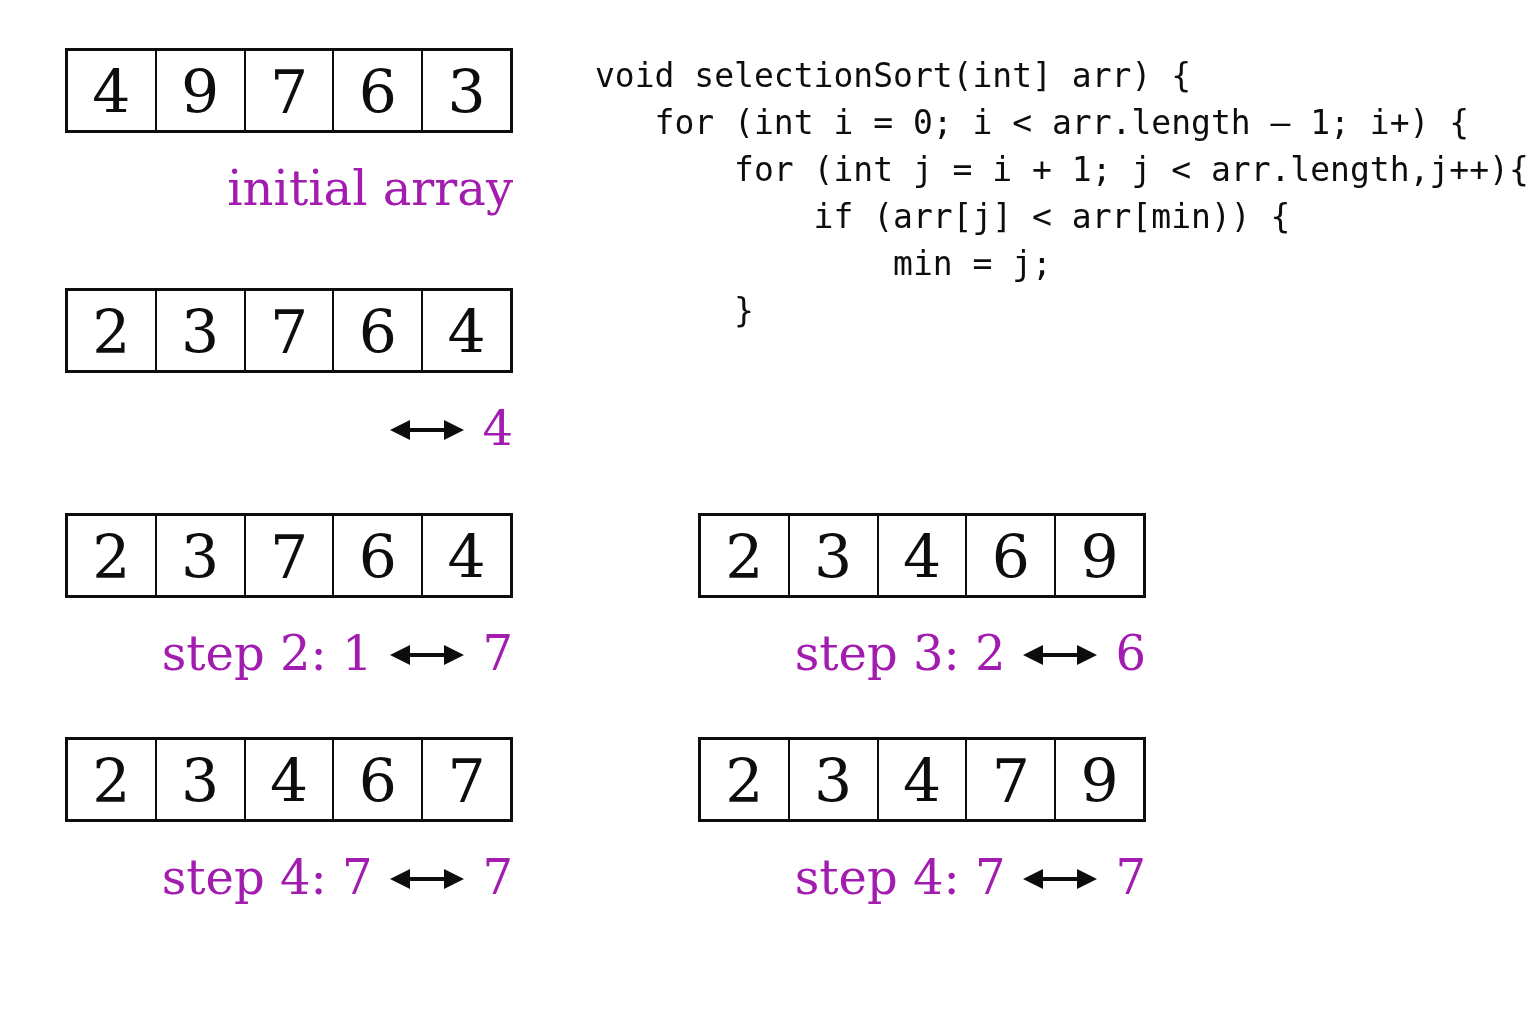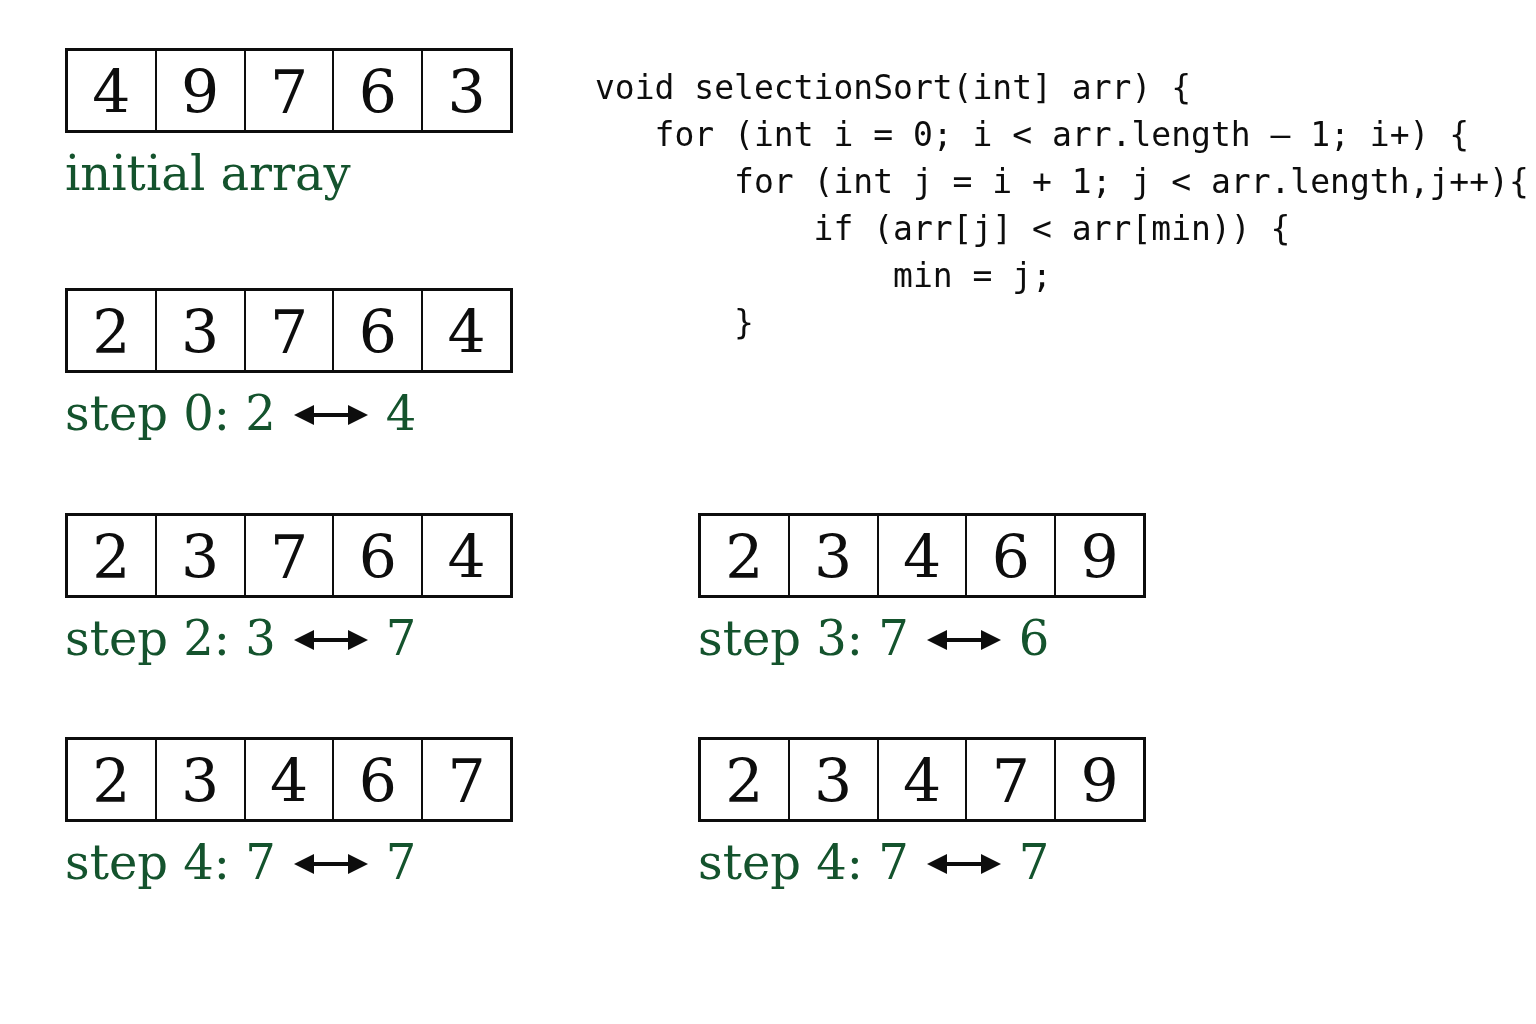--- a/index.html
+++ b/index.html
@@ -26,36 +26,36 @@
     align-items: center;
     justify-content: center;
     font-family: "DejaVu Serif", "Liberation Serif", serif;
     font-size: 60px;
     line-height: 1;
     padding-top: 2px;
     color: #0d0d0d;
   }
   .cell + .cell { border-left: 2px solid #0d0d0d; }
   .caption {
-    margin-top: 10px;
+    margin-top: 25px;
     height: 60px;
     display: flex;
     align-items: center;
-    justify-content: flex-start;
+    justify-content: flex-end;
     gap: 16px;
     font-family: "DejaVu Serif", "Liberation Serif", serif;
     font-size: 48px;
-    color: #14532d;
+    color: #a21caf;
     white-space: nowrap;
   }
   .swap-arrow { display: block; margin-top: 4px; }
   .code {
     position: absolute;
     left: 595px;
-    top: 64px;
+    top: 52px;
     font-family: "DejaVu Sans Mono", "Liberation Mono", monospace;
     font-size: 33px;
     line-height: 47px;
     color: #0d0d0d;
   }
   .code-line { white-space: pre; }
 </style>
 </head>
 <body>
 
@@ -76,40 +76,39 @@
 
   <section class="panel" style="left:65px; top:288px;">
     <div class="array-row">
       <div class="cell">2</div>
       <div class="cell">3</div>
       <div class="cell">7</div>
       <div class="cell">6</div>
       <div class="cell">4</div>
     </div>
     <div class="caption">
-      <span>step 0: 2</span>
       <svg class="swap-arrow" width="78" height="26" viewBox="0 0 78 26">
         <line x1="10" y1="13" x2="68" y2="13" stroke="#0d0d0d" stroke-width="4"></line>
         <polygon points="22,3 2,13 22,23" fill="#0d0d0d"></polygon>
         <polygon points="56,3 76,13 56,23" fill="#0d0d0d"></polygon>
       </svg>
       <span>4</span>
     </div>
   </section>
 
   <section class="panel" style="left:65px; top:513px;">
     <div class="array-row">
       <div class="cell">2</div>
       <div class="cell">3</div>
       <div class="cell">7</div>
       <div class="cell">6</div>
       <div class="cell">4</div>
     </div>
     <div class="caption">
-      <span>step 2: 3</span>
+      <span>step 2: 1</span>
       <svg class="swap-arrow" width="78" height="26" viewBox="0 0 78 26">
         <line x1="10" y1="13" x2="68" y2="13" stroke="#0d0d0d" stroke-width="4"></line>
         <polygon points="22,3 2,13 22,23" fill="#0d0d0d"></polygon>
         <polygon points="56,3 76,13 56,23" fill="#0d0d0d"></polygon>
       </svg>
       <span>7</span>
     </div>
   </section>
 
   <section class="panel" style="left:65px; top:737px;">
@@ -133,21 +132,21 @@
 
   <section class="panel" style="left:698px; top:513px;">
     <div class="array-row">
       <div class="cell">2</div>
       <div class="cell">3</div>
       <div class="cell">4</div>
       <div class="cell">6</div>
       <div class="cell">9</div>
     </div>
     <div class="caption">
-      <span>step 3: 7</span>
+      <span>step 3: 2</span>
       <svg class="swap-arrow" width="78" height="26" viewBox="0 0 78 26">
         <line x1="10" y1="13" x2="68" y2="13" stroke="#0d0d0d" stroke-width="4"></line>
         <polygon points="22,3 2,13 22,23" fill="#0d0d0d"></polygon>
         <polygon points="56,3 76,13 56,23" fill="#0d0d0d"></polygon>
       </svg>
       <span>6</span>
     </div>
   </section>
 
   <section class="panel" style="left:698px; top:737px;">

